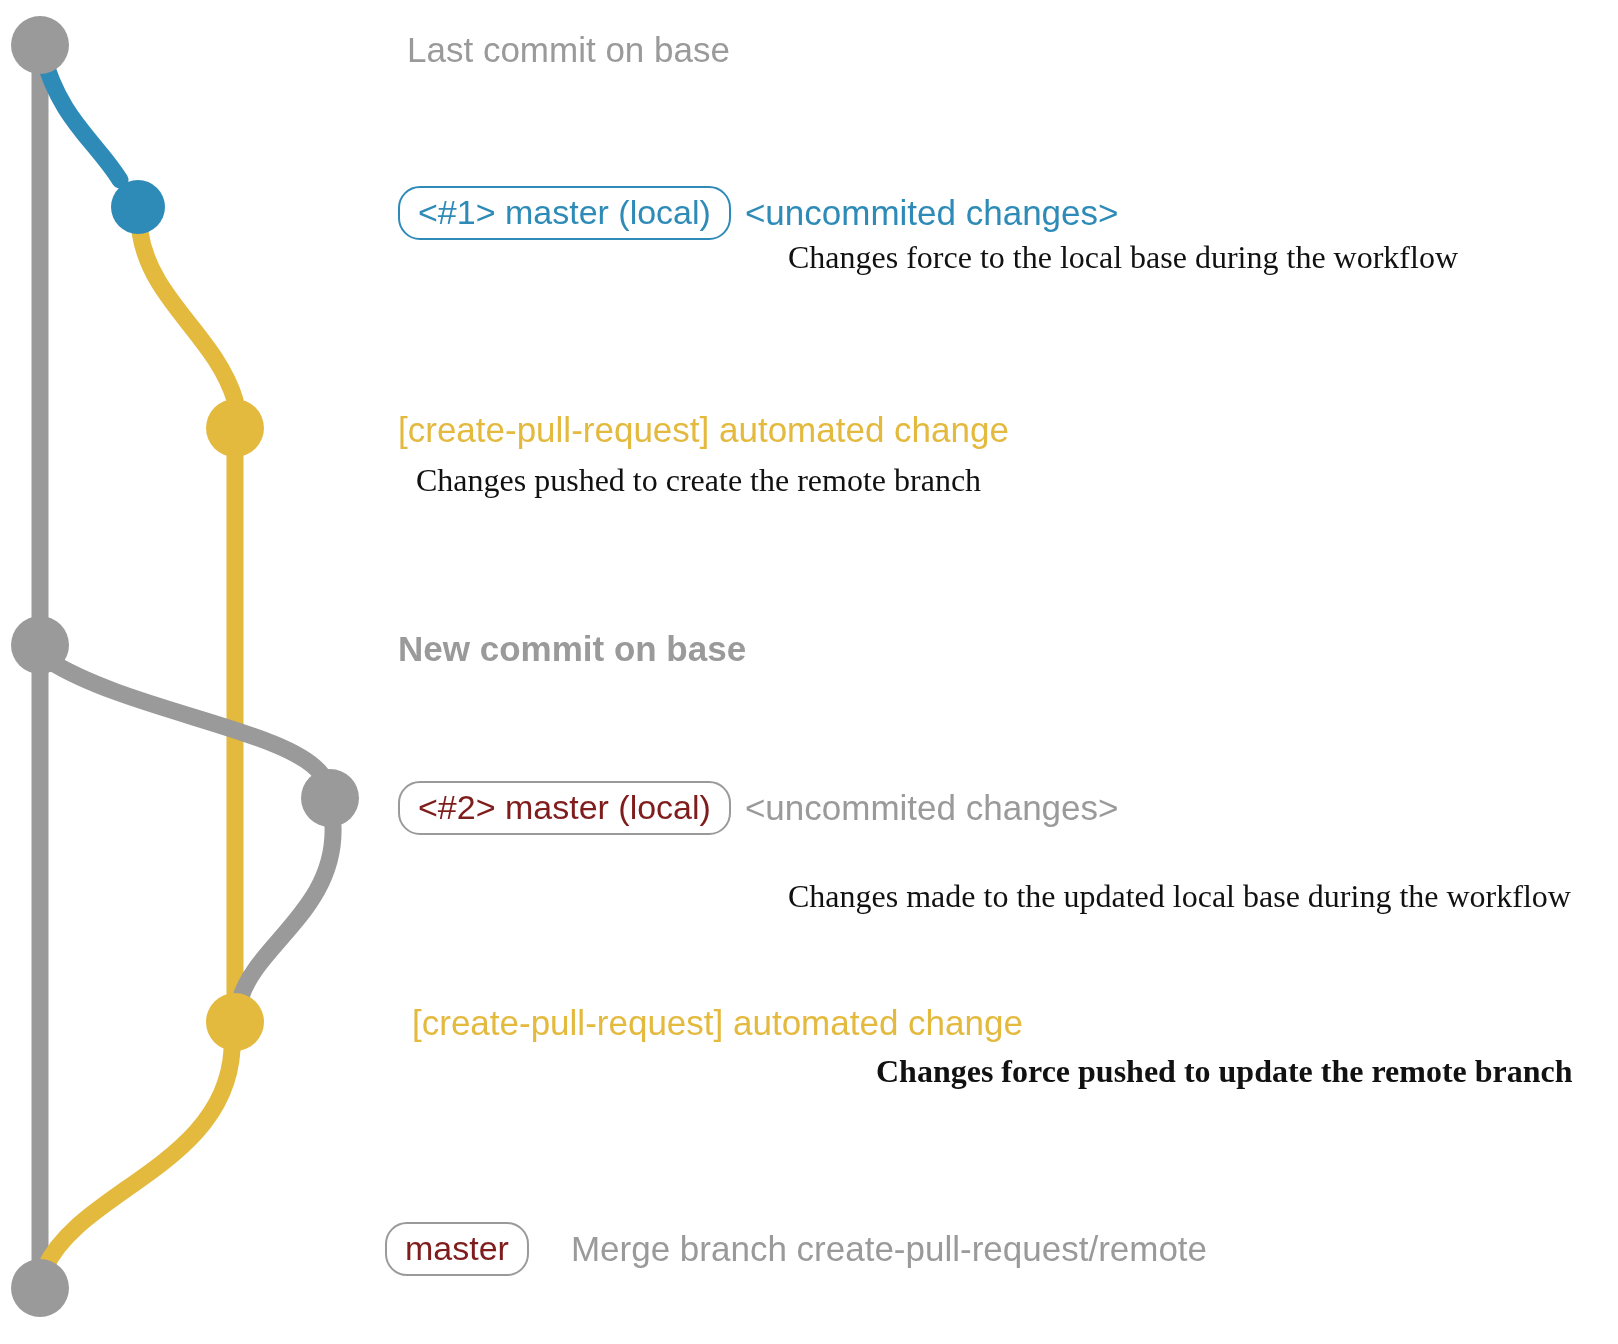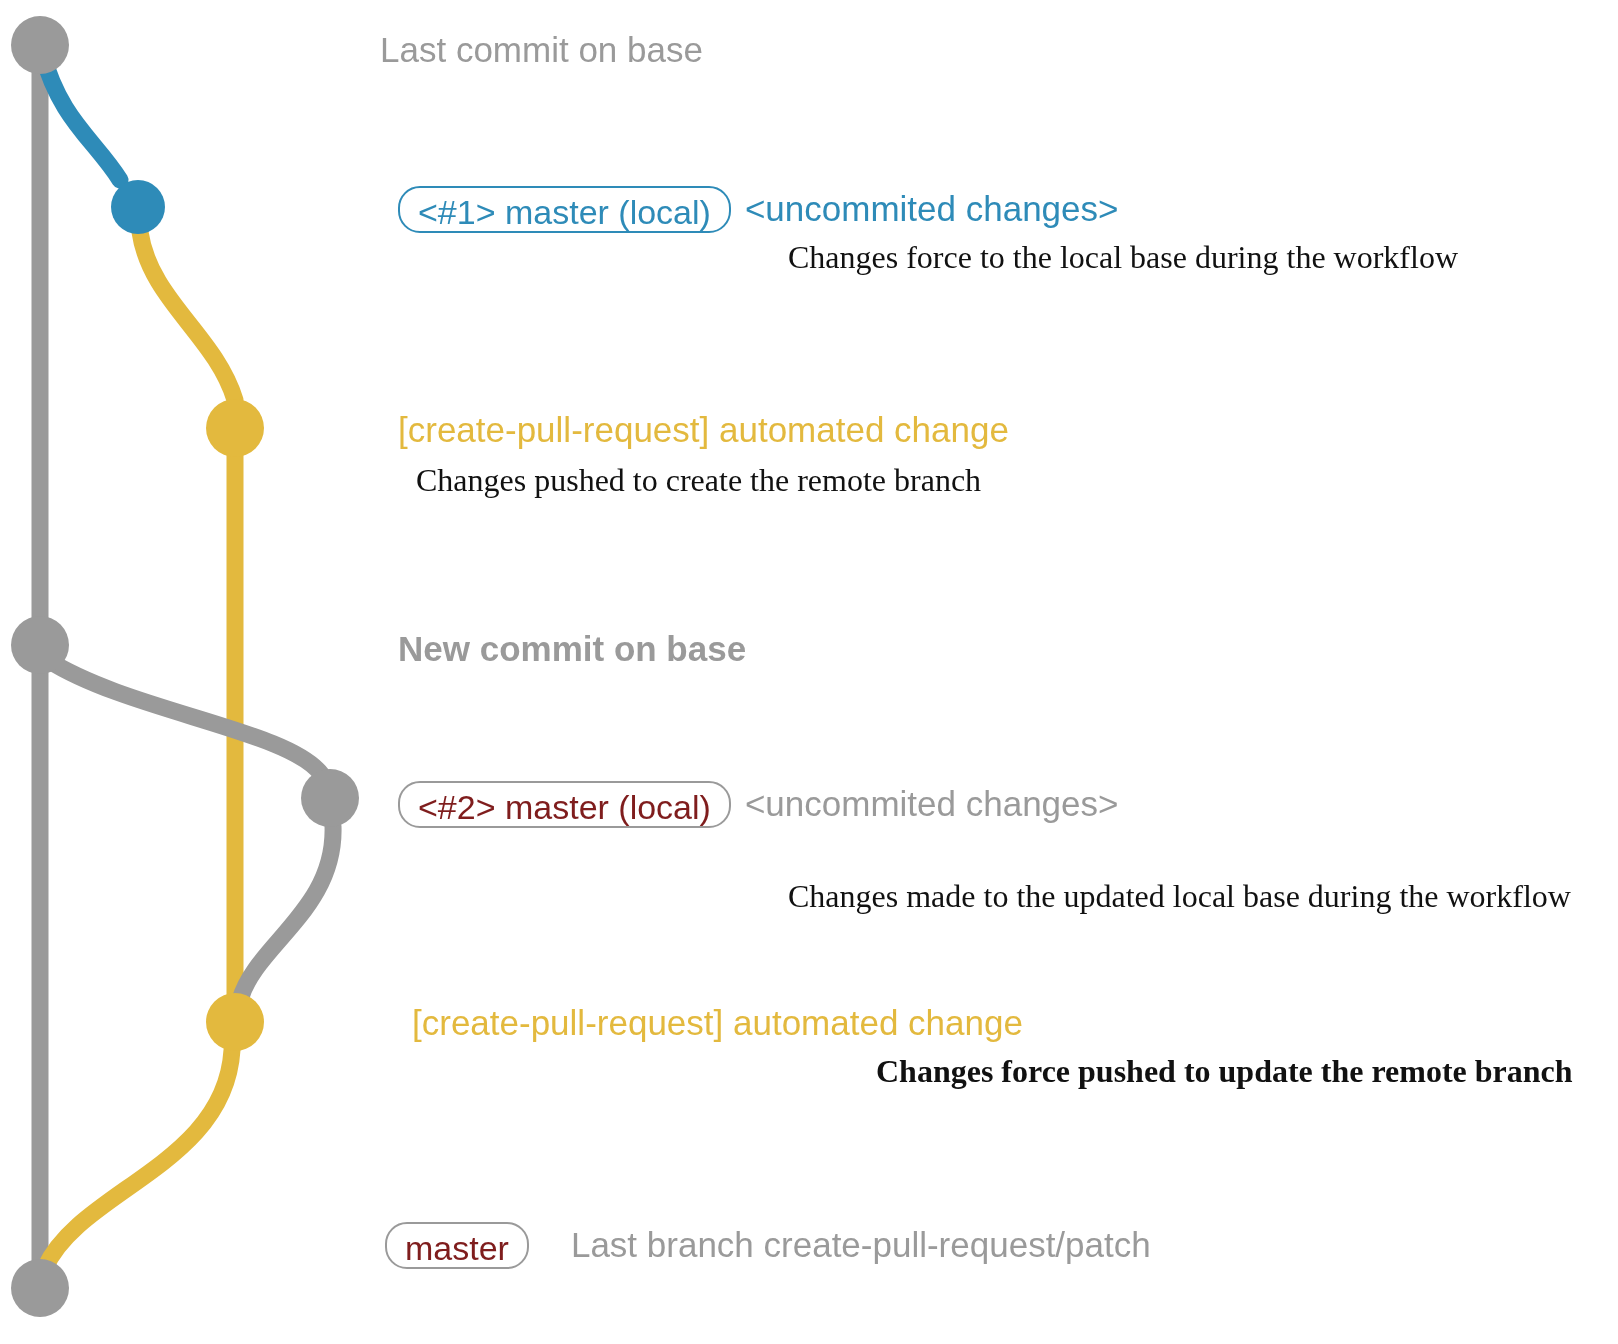--- a/index.html
+++ b/index.html
@@ -43,21 +43,21 @@
   .headline.yellow { color: #e3b93e; }
 
   
   .badge {
     display: inline-flex;
     align-items: center;
     justify-content: center;
     box-sizing: border-box;
     border: 2px solid #9a9a9a;
     border-radius: 22px;
-    padding: 7px 18px 2px 18px;
+    padding: 7px 18px 9px 18px;
     font-family: "Liberation Sans", sans-serif;
     font-size: 34px;
     line-height: 1;
     color: #9a9a9a;
     white-space: nowrap;
     background: #ffffff;
   }
   .badge.blue   { border-color: #2e8bb8; color: #2e8bb8; }
   .badge.yellow { border-color: #e3b93e; color: #e3b93e; }
   .badge.gray   { border-color: #9a9a9a; color: #7f1d1d; }
@@ -105,21 +105,21 @@
 
     <circle cx="40" cy="45" r="29" fill="#9a9a9a"></circle>
     <circle cx="138" cy="207" r="27" fill="#2e8bb8"></circle>
     <circle cx="235" cy="428" r="29" fill="#e3b93e"></circle>
     <circle cx="40" cy="645" r="29" fill="#9a9a9a"></circle>
     <circle cx="330" cy="798" r="29" fill="#9a9a9a"></circle>
     <circle cx="235" cy="1022" r="29" fill="#e3b93e"></circle>
     <circle cx="40" cy="1288" r="29" fill="#9a9a9a"></circle>
   </svg>
 
-  <div class="row" style="left:380px; top:30px;">
+  <div class="row" style="left:407px; top:30px;">
     <span class="headline gray">Last commit on base</span>
   </div>
 
   <div class="row" style="left:398px; top:186px;">
     <span class="badge blue">&lt;#1&gt; master (local)</span>
     <span class="subject blue">&lt;uncommited changes&gt;</span>
   </div>
   <div class="note" style="left:788px; top:239px;">Changes force to the local base during the workflow</div>
 
   <div class="row" style="left:398px; top:410px;">
@@ -137,16 +137,16 @@
   </div>
   <div class="note" style="left:788px; top:878px;">Changes made to the updated local base during the workflow</div>
 
   <div class="row" style="left:398px; top:1003px;">
     <span class="subject yellow">[create-pull-request] automated change</span>
   </div>
   <div class="note" style="left:876px; top:1053px;font-weight:bold;">Changes force pushed to update the remote branch</div>
 
   <div class="row" style="left:385px; top:1222px;gap:28px;">
     <span class="badge gray">master</span>
-    <span class="subject gray">Last branch create-pull-request/patch</span>
+    <span class="subject gray">Merge branch create-pull-request/remote</span>
   </div>
 
 </div>
 
 </body></html>

